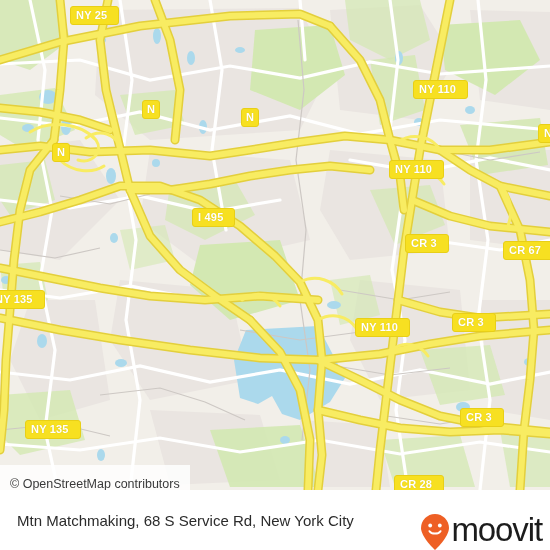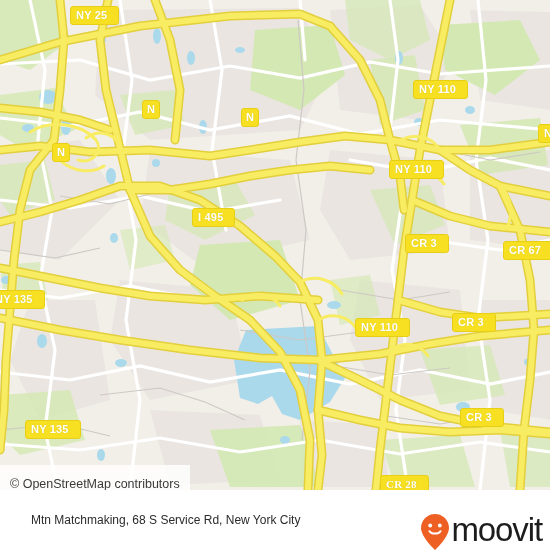--- a/index.html
+++ b/index.html
@@ -63,21 +63,21 @@
     white-space:nowrap;
   }
 
   
   .footer{
     position:absolute;left:0;top:490px;width:550px;height:60px;
     background:#ffffff;
     display:flex;align-items:center;
   }
   .footer-title{
-    margin-left:31px;font-size:12px;color:#2b2b2b;white-space:nowrap;
+    margin-left:17px;font-size:15px;color:#2b2b2b;white-space:nowrap;
   }
   .brand{position:absolute;right:8px;top:50%;transform:translateY(-50%);
          display:flex;align-items:flex-start;margin-top:12px;}
   .brand-word{font-size:33px;color:#1c1c1c;letter-spacing:-1.1px;
               font-weight:normal;margin-left:1px;line-height:33px;}
   .watermark{
     position:absolute;left:0;top:490px;width:550px;height:60px;
     overflow:hidden;opacity:.5;pointer-events:none;
   }
 </style>
@@ -259,21 +259,21 @@
     <div class="shield" style="left:389px;top:160px;">NY 110</div>
     <div class="shield" style="left:152px;top:208px;margin-left:40px;">I 495</div>
     <div class="shield" style="left:538px;top:124px;">NY 1</div>
     <div class="shield" style="left:405px;top:234px;">CR 3</div>
     <div class="shield" style="left:503px;top:241px;">CR 67</div>
     <div class="shield" style="left:-11px;top:290px;">NY 135</div>
     <div class="shield" style="left:355px;top:318px;">NY 110</div>
     <div class="shield" style="left:452px;top:313px;">CR 3</div>
     <div class="shield" style="left:460px;top:408px;">CR 3</div>
     <div class="shield" style="left:25px;top:420px;">NY 135</div>
-    <div class="shield" style="left:380px;top:475px;font-family:Liberation Serif, serif;">CR 28</div>
+    <div class="shield" style="left:394px;top:475px;">CR 28</div>
 
 
     <div class="attrib">© OpenStreetMap contributors</div>
   </div>
 
   <div class="watermark">
     <svg viewBox="0 0 550 60" width="550" height="60">
       <g fill="none" stroke="#f1eee9" stroke-width="9">
         <path d="M-10,10 L120,0"></path>
         <path d="M60,-10 L110,60"></path>

